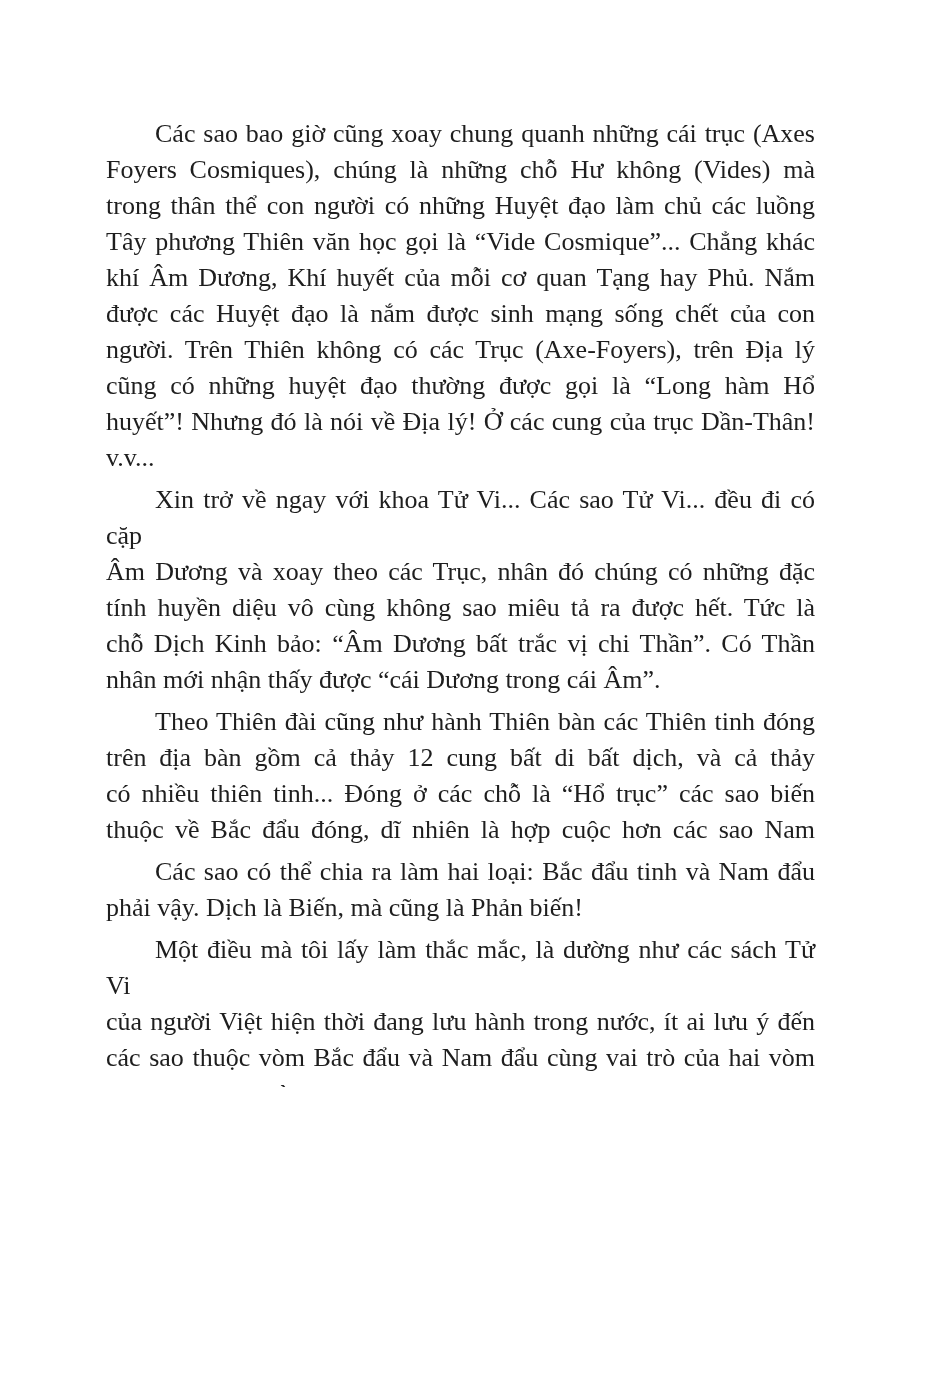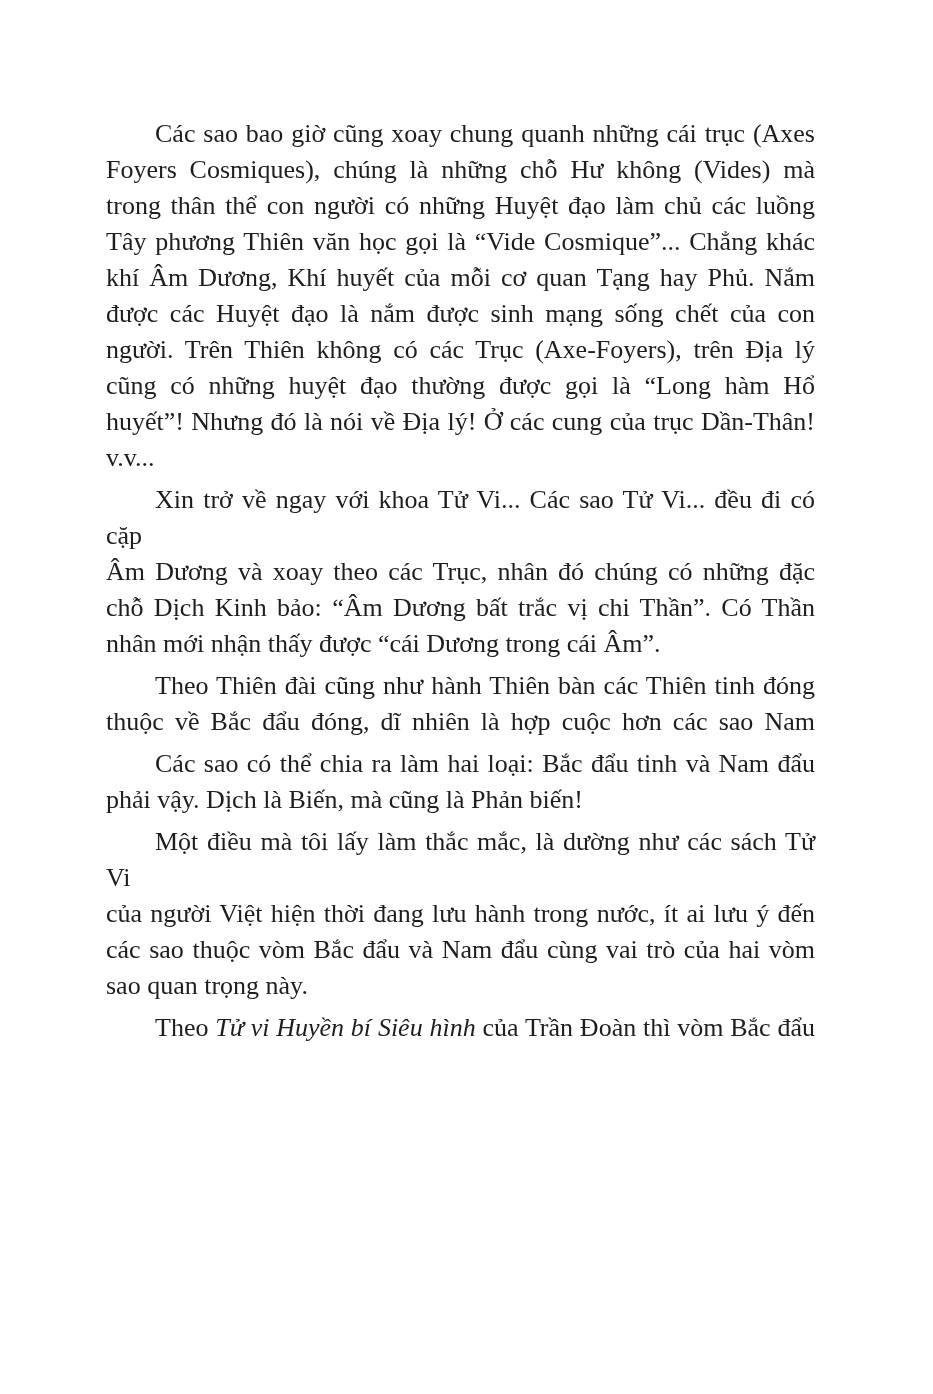--- a/index.html
+++ b/index.html
@@ -65,25 +65,28 @@
         <div class="line">khí Âm Dương, Khí huyết của mỗi cơ quan Tạng hay Phủ. Nắm</div>
         <div class="line">được các Huyệt đạo là nắm được sinh mạng sống chết của con</div>
         <div class="line">người. Trên Thiên không có các Trục (Axe-Foyers), trên Địa lý</div>
         <div class="line">cũng có những huyệt đạo thường được gọi là “Long hàm Hổ</div>
         <div class="line">huyết”! Nhưng đó là nói về Địa lý! Ở các cung của trục Dần-Thân!</div>
         <div class="line plast">v.v...</div>
       </div>
       <div class="para">
         <div class="line first">Xin trở về ngay với khoa Tử Vi... Các sao Tử Vi... đều đi có cặp</div>
         <div class="line">Âm Dương và xoay theo các Trục, nhân đó chúng có những đặc</div>
+        <div class="line">tính huyền diệu vô cùng không sao miêu tả ra được hết. Tức là</div>
         <div class="line">chỗ Dịch Kinh bảo: “Âm Dương bất trắc vị chi Thần”. Có Thần</div>
         <div class="line plast">nhân mới nhận thấy được “cái Dương trong cái Âm”.</div>
       </div>
       <div class="para">
         <div class="line first">Theo Thiên đài cũng như hành Thiên bàn các Thiên tinh đóng</div>
+        <div class="line">trên địa bàn gồm cả thảy 12 cung bất di bất dịch, và cả thảy</div>
+        <div class="line">có nhiều thiên tinh... Đóng ở các chỗ là “Hổ trục” các sao biến</div>
         <div class="line">thuộc về Bắc đẩu đóng, dĩ nhiên là hợp cuộc hơn các sao Nam</div>
       </div>
       <div class="para">
         <div class="line first">Các sao có thể chia ra làm hai loại: Bắc đẩu tinh và Nam đẩu</div>
         <div class="line plast">phải vậy. Dịch là Biến, mà cũng là Phản biến!</div>
       </div>
       <div class="para">
         <div class="line first">Một điều mà tôi lấy làm thắc mắc, là dường như các sách Tử Vi</div>
         <div class="line">của người Việt hiện thời đang lưu hành trong nước, ít ai lưu ý đến</div>
         <div class="line">các sao thuộc vòm Bắc đẩu và Nam đẩu cùng vai trò của hai vòm</div>

